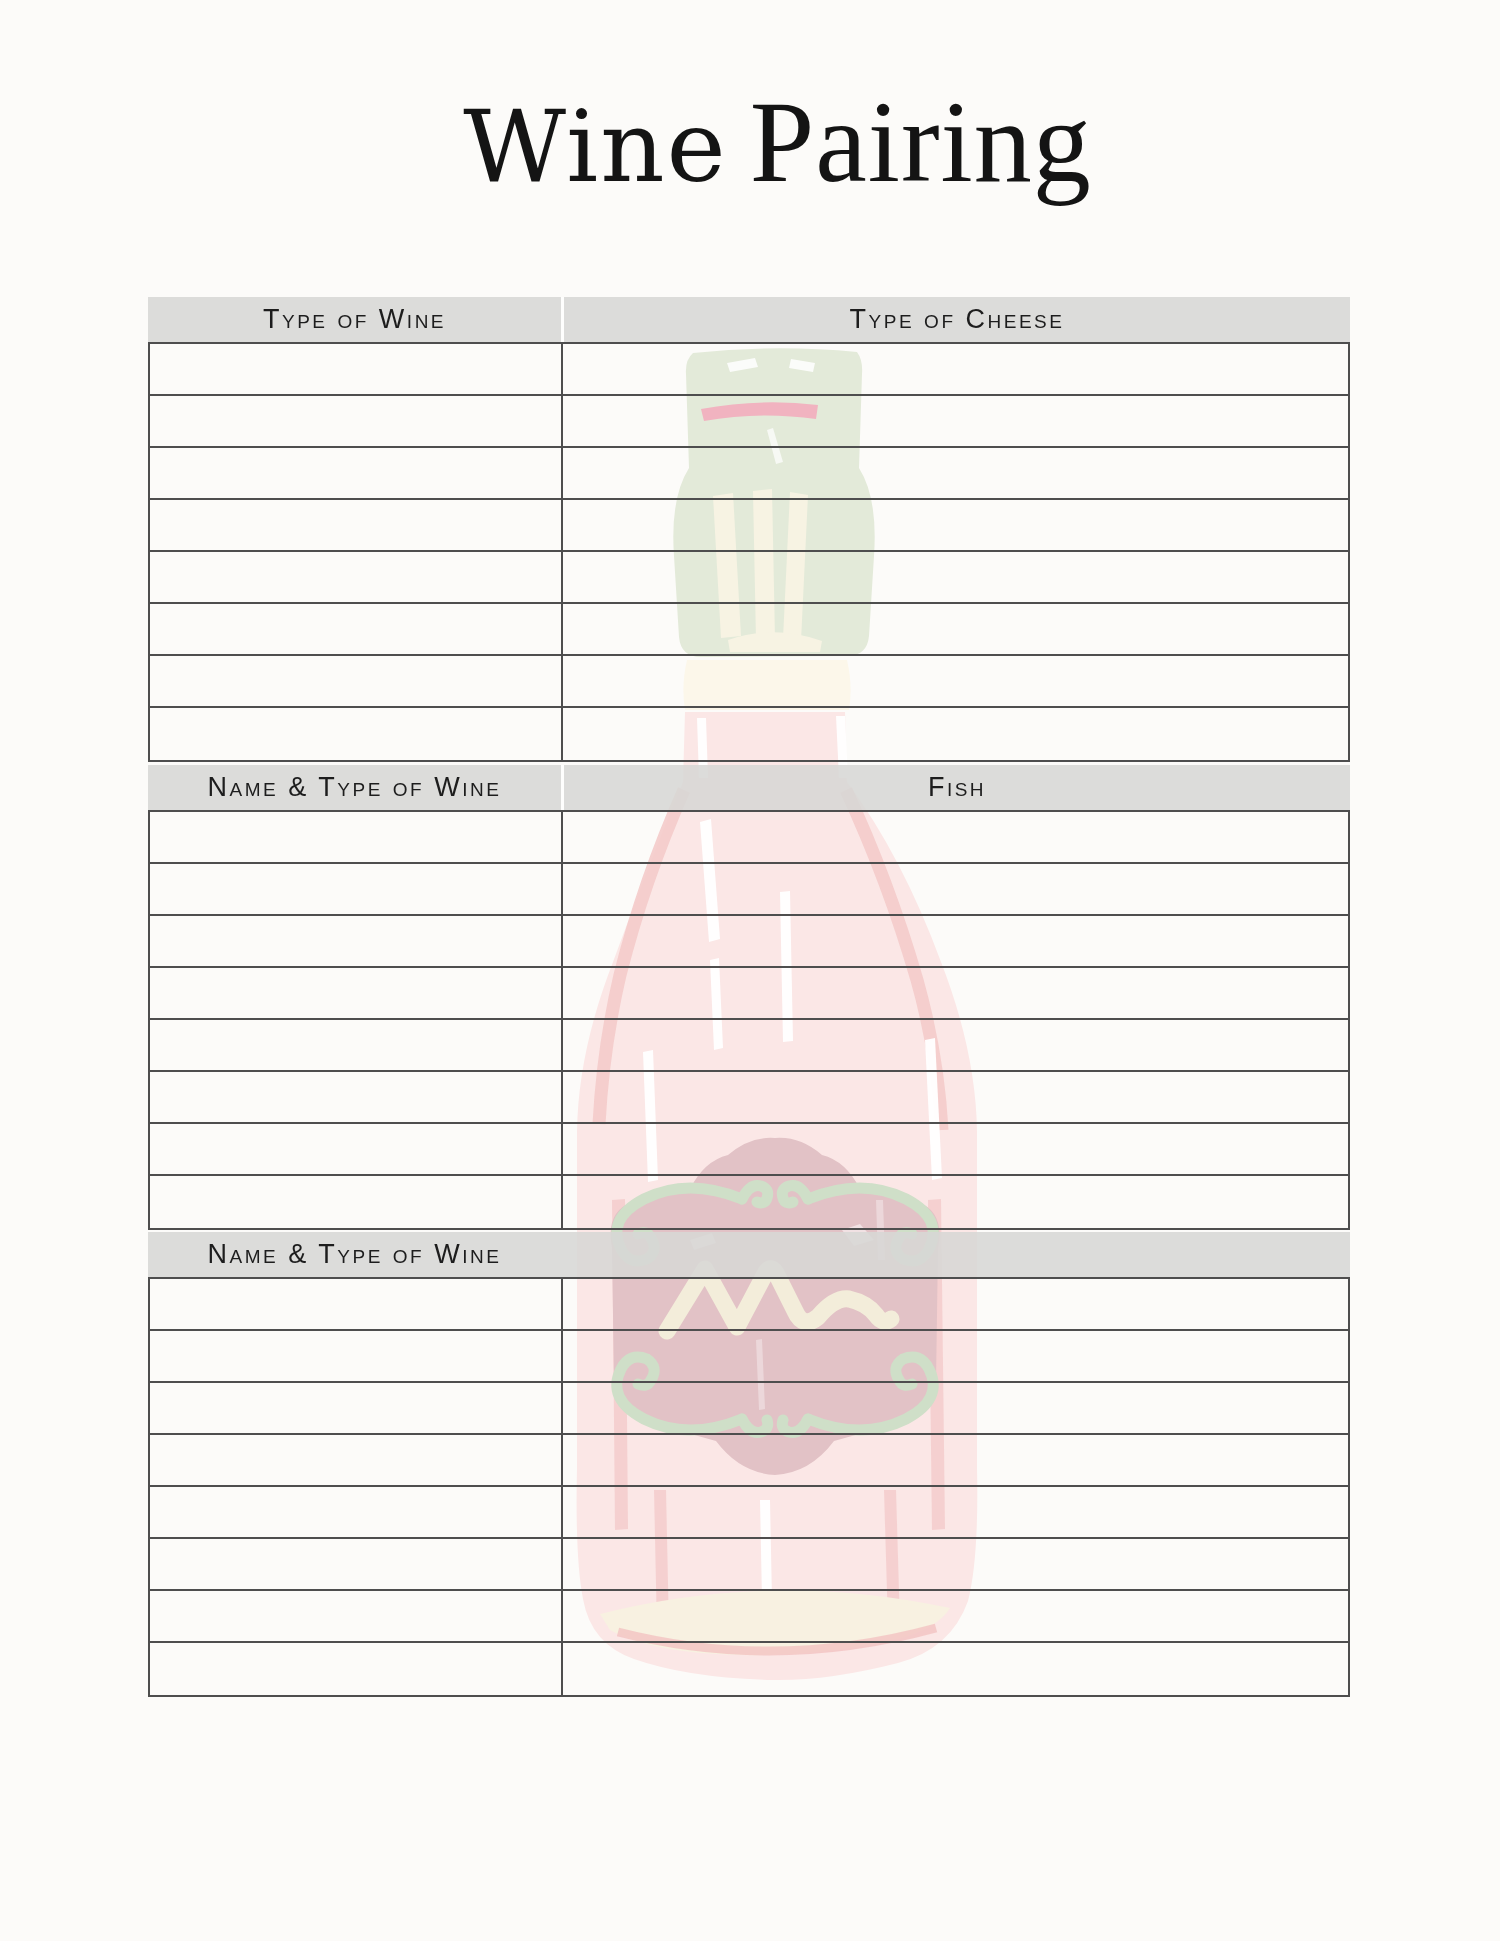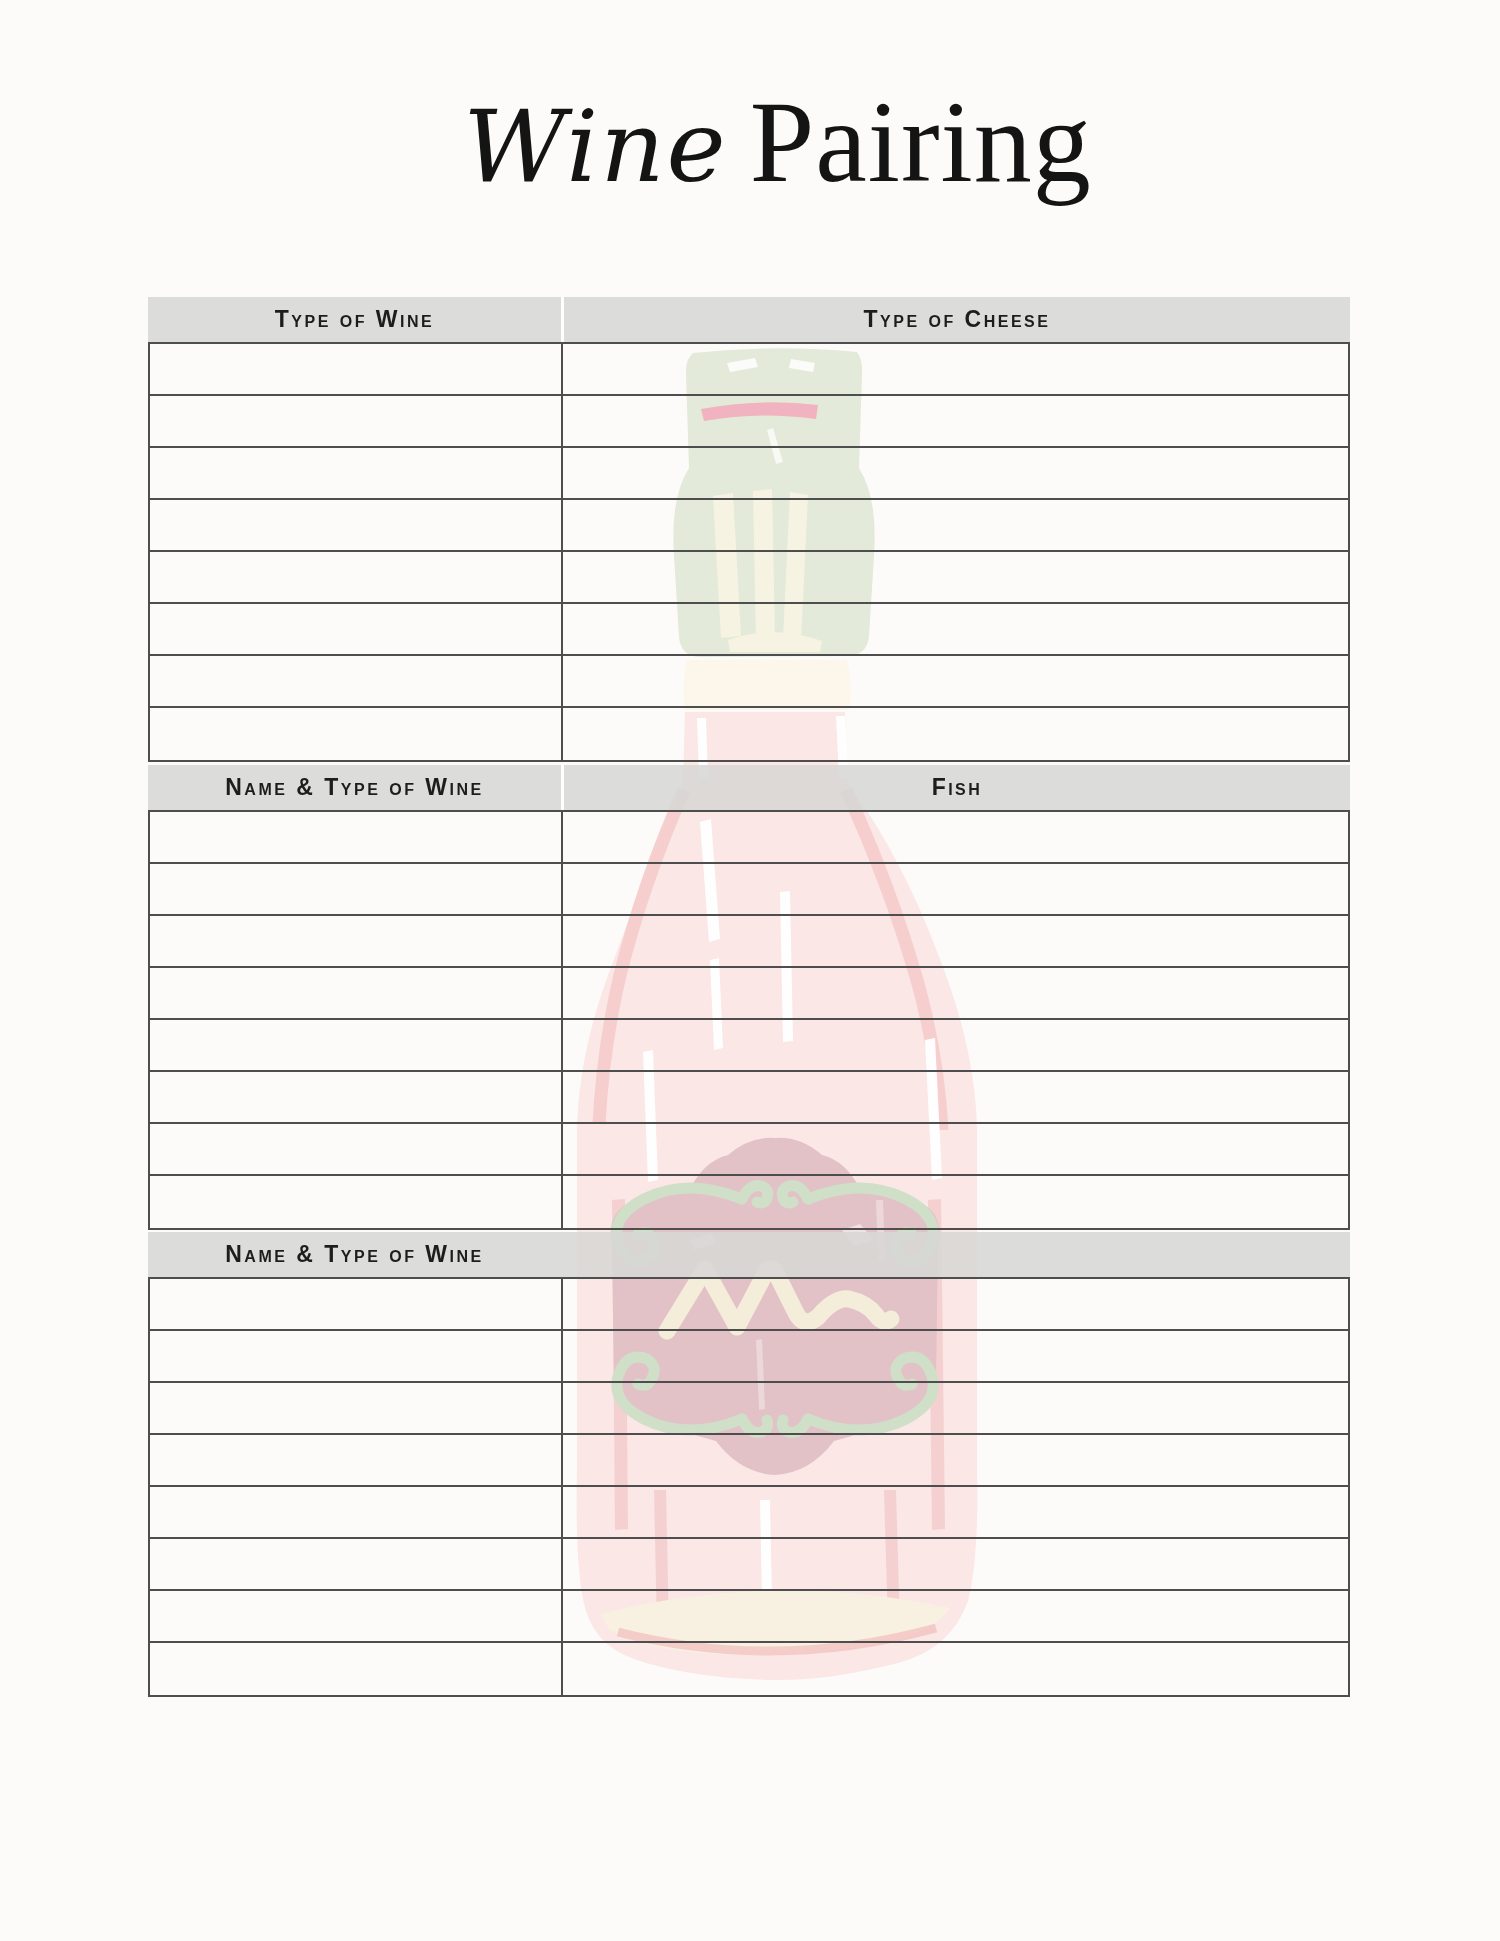--- a/index.html
+++ b/index.html
@@ -13,21 +13,20 @@
   }
   
   .title{
     position:absolute;top:84px;left:0;width:100%;
     text-align:center;z-index:3;color:#141414;
     padding-left:55px;box-sizing:border-box;
     line-height:1;white-space:nowrap;
   }
   .t-script{
     font-family:"DejaVu Serif",serif;
-    font-style:italic;
     font-size:100px;
     letter-spacing:2px;
     margin-right:22px;
   }
   .t-serif{
     font-family:"Liberation Serif",serif;
     font-size:116px;
     letter-spacing:1px;
     margin-top:21px;
   }
@@ -38,21 +37,21 @@
   .wtable.t1{top:297px;}
   .wtable.t2{top:765px;}
   .wtable.t3{top:1232px;}
   .thead{
     display:grid;grid-template-columns:413px 1fr;
     height:45px;
     background:rgba(215,215,213,0.88);
   }
   .th{
     display:flex;align-items:center;justify-content:center;
-    font-weight:bold;font-size:23px;
+    font-weight:normal;font-size:27px;
     font-variant:small-caps;
     letter-spacing:2.5px;
     color:#1d1d1d;
   }
   .th + .th{border-left:3px solid rgba(255,255,255,0.95);}
   .tbody{border:2px solid #4e4e4e;}
   .tr{
     display:grid;grid-template-columns:413px 1fr;
     height:52px;box-sizing:border-box;
     border-bottom:2px solid #4e4e4e;

